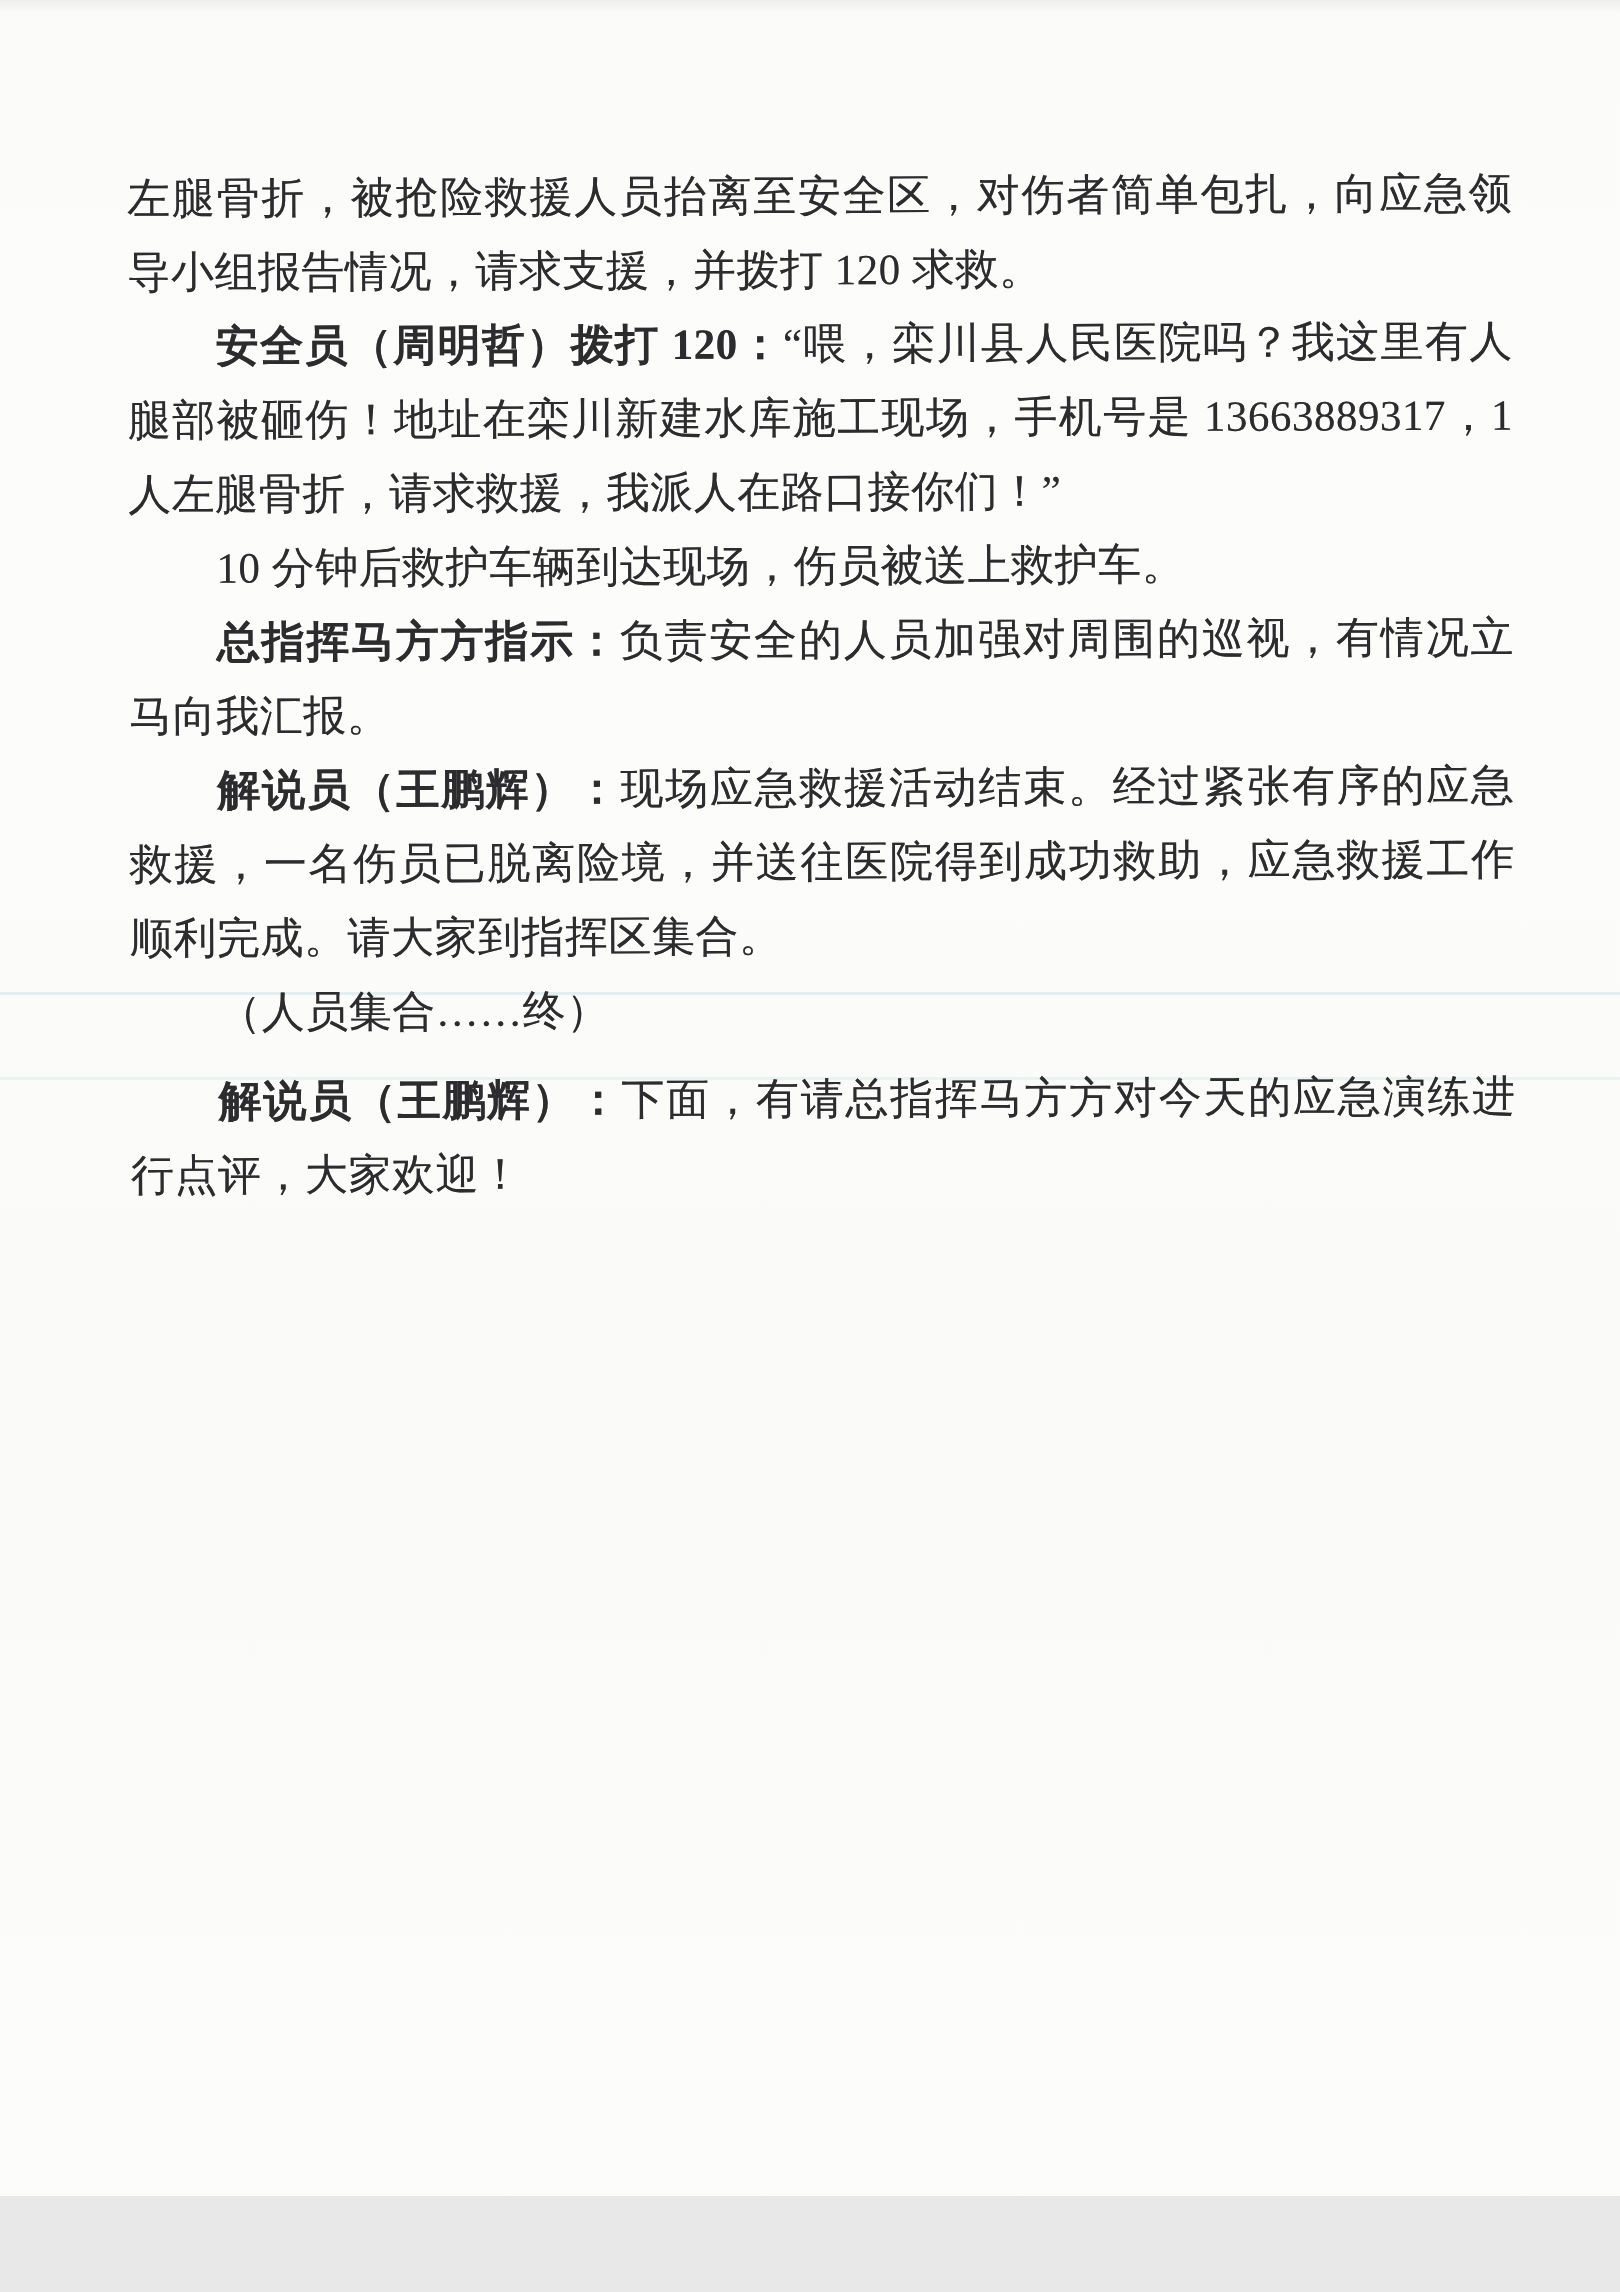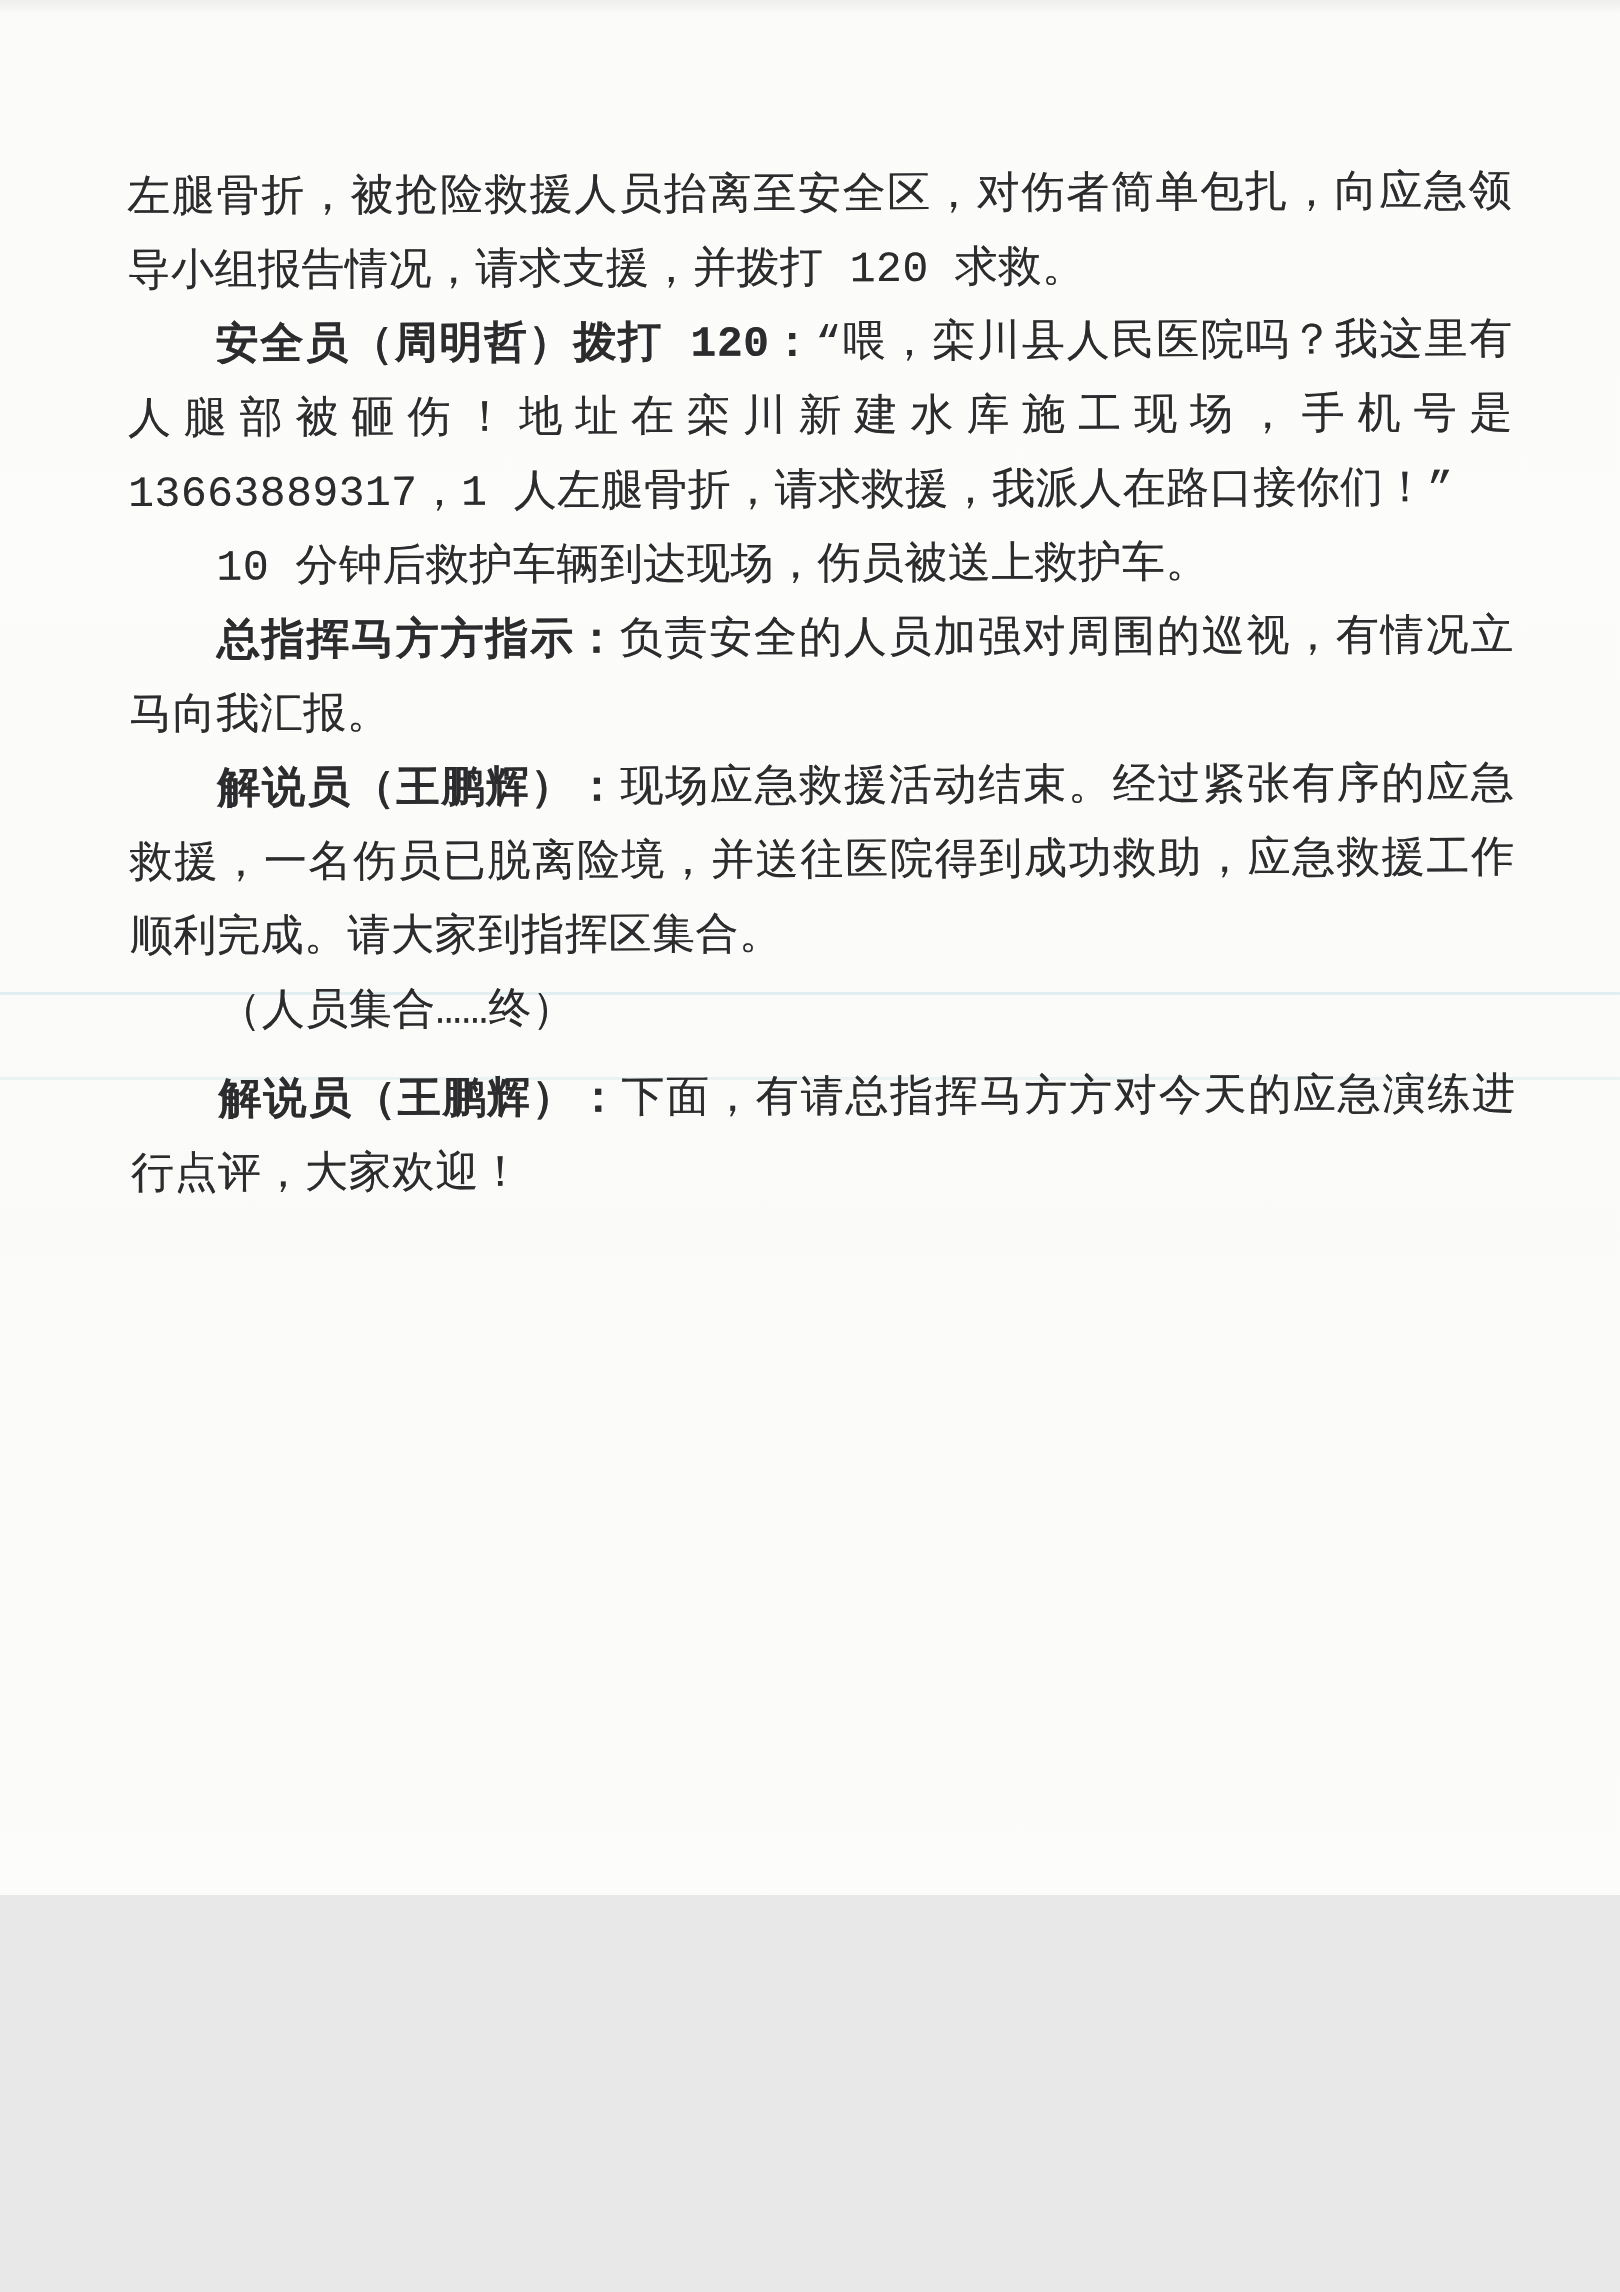--- a/index.html
+++ b/index.html
@@ -3,26 +3,26 @@
 <meta charset="utf-8">
 <style>
   html, body {
     margin: 0;
     padding: 0;
     background: #e8e8e8;
   }
   .page {
     position: relative;
     width: 1620px;
-    height: 1895px;
+    height: 2196px;
     margin: 0 auto;
     background:
       linear-gradient(180deg, #fbfbfa 0%, #fcfcfb 30%, #fafaf9 65%, #fcfcfb 100%);
     overflow: hidden;
-    font-family: Liberation Mono, monospace;
+    font-family: Liberation Serif, serif;
     color: #2c2c2e;
   }
   
   .scan-line {
     position: absolute;
     left: 0;
     width: 100%;
     height: 2.9px;
     pointer-events: none;
   }

